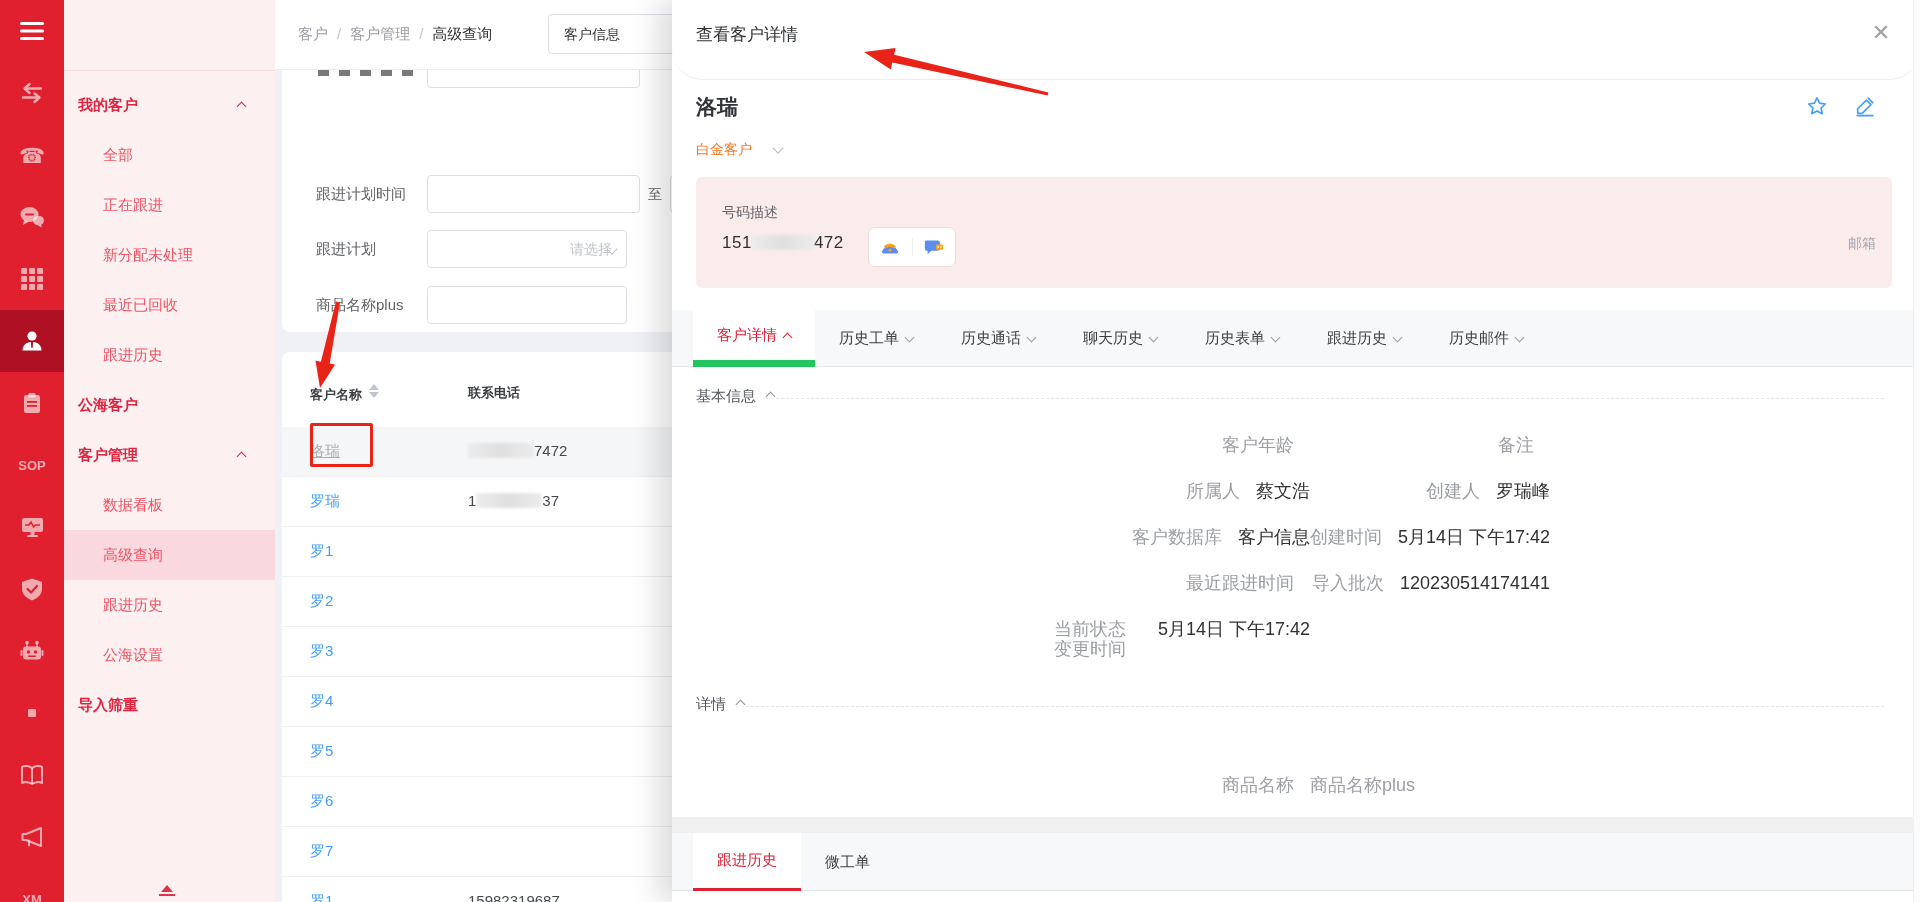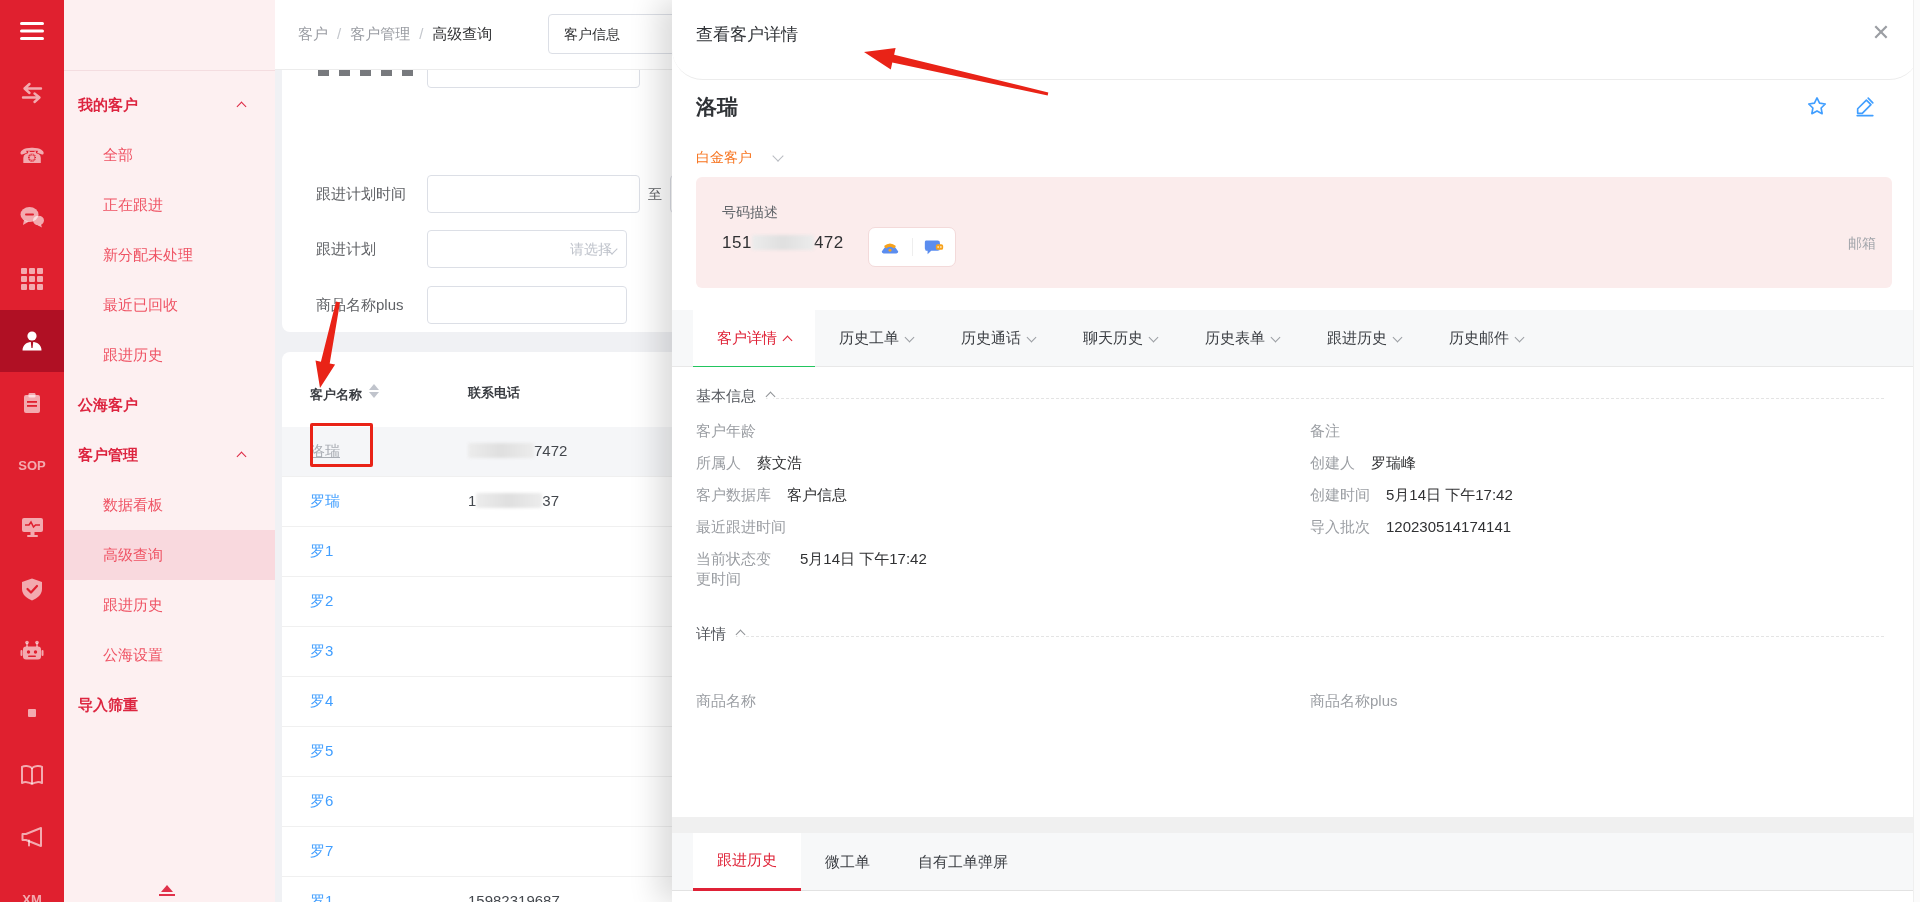--- a/index.html
+++ b/index.html
@@ -81,54 +81,54 @@
   .d-header { position:absolute; left:0; top:0; right:0; height:80px; border-bottom:1px solid #ececec;border-radius:31px; }
   .d-title { position:absolute; left:24px; top:23px; font-size:17px; color:#2f3236; }
   .d-close { position:absolute; right:26px; top:20px; width:26px; height:26px; color:#9b9ea3; font-size:22px;
     line-height:26px; text-align:center; cursor:pointer; }
   .d-scrollbar { position:absolute; right:0; top:0; width:7px; height:902px; background:#fbfbfb; border-left:1px solid #efefef; }
 
   .d-namerow { position:absolute; left:24px; top:93px; right:36px; height:32px; }
   .d-name { font-size:21px; font-weight:bold; color:#2f3236; }
   .d-acts { position:absolute; right:8px; top:2px; display:flex; gap:26px; }
   .d-acts .act { cursor:pointer; }
-  .d-tagrow { position:absolute; left:24px; top:148px; height:20px; }
+  .d-tagrow { position:absolute; left:24px; top:140px; height:20px; }
   .d-tag { font-size:14px; color:#f7741f; cursor:pointer; }
   .d-tag-chev { display:inline-block; width:8px; height:8px; border-right:1.6px solid #b9bcc2;
     border-bottom:1.6px solid #b9bcc2; transform:rotate(45deg); margin-left:18px; vertical-align:2px; }
 
   .phonebox { position:absolute; left:24px; top:177px; right:28px; height:111px; background:#fbecec; border-radius:6px; }
   .pb-label { position:absolute; left:26px; top:27px; font-size:14px; color:#5f6368; }
   .pb-phone { position:absolute; left:26px; top:56px; font-size:17px; color:#303133; letter-spacing:.5px; }
   .pb-icons { position:absolute; left:172px; top:50px; width:88px; height:40px; background:#fff;
     border:1px solid #f3dada; border-radius:7px; display:flex; align-items:center; justify-content:space-evenly; }
   .pb-icons .vd { width:1px; height:18px; background:#eee; }
   .pb-icons .ic { cursor:pointer; display:flex; }
   .pb-mail { position:absolute; right:16px; top:58px; font-size:14px; color:#a2a5ab; }
 
   .d-tabs { position:absolute; left:0; top:310px; right:7px; height:57px; background:#f7f8f9;
     border-bottom:1px solid #e8e8e8; display:flex; padding-left:21px; }
   .d-tab { height:57px; padding:0 24px; display:flex; align-items:center; gap:7px; font-size:15px;
     color:#3a3d42; cursor:pointer; }
   .d-tab .chev { width:7px; height:7px; border-right:1.5px solid #9b9ea3; border-bottom:1.5px solid #9b9ea3;
     transform:rotate(45deg); margin-top:-3px; }
-  .d-tab.active { background:#fff; color:#df2136; border-bottom:1px solid #22c55e; }
+  .d-tab.active { background:#fff; color:#df2136; border-bottom:7px solid #22c55e; }
   .d-tab.active .chev { border-color:#df2136; transform:rotate(-135deg); margin-top:4px; }
 
   .d-content { position:absolute; left:24px; top:367px; right:36px; }
   .sec-head { position:relative; height:22px; margin-top:20px;text-decoration:underline; }
   .sec-head .dash { position:absolute; left:0; right:0; top:11px; border-top:1px dashed #e4e4e4; }
   .sec-head .t { position:relative; display:inline-block; background:#fff; padding-right:9px;
     font-size:15px; color:#55585e; }
   .sec-head .chev { position:relative; display:inline-block; width:7px; height:7px; border-right:1.5px solid #8f9296;
     border-bottom:1.5px solid #8f9296; transform:rotate(-135deg); background:#fff; margin-left:2px; vertical-align:1px; }
   .sec-cols { display:flex; }
   .sec-col { display:flex; flex-direction:column; }
   .sec-col.left { width:614px; }
-  .f-item { display:flex; margin-top:12px; line-height:20px; font-size:15px; }
+  .f-item { display:flex; margin-top:26px; line-height:20px; font-size:18px;justify-content:flex-end; }
   .f-item .lb { color:#9b9ea3; margin-right:16px; flex:none; }
   .f-item .lb.wrap { width:88px; }
   .f-item .vl { color:#303133; }
 
   .d-sep { position:absolute; left:0; top:817px; right:7px; height:16px; background:#f0f0f0; }
   .d-btabs { position:absolute; left:0; top:833px; right:7px; bottom:0; background:#fff; }
   .d-btabs .band { height:58px; background:#f7f8f9; border-bottom:1px solid #e2e2e2; display:flex; padding-left:21px; }
   .d-btab { height:58px; padding:0 24px; display:flex; align-items:center; font-size:15px; color:#3a3d42; cursor:pointer; }
   .d-btab.active { background:#fff; color:#df2136; border-bottom:3px solid #df2136; }
 </style>
@@ -510,21 +510,20 @@
           </div>
         </div>
       </div>
     </div>
 
   <div class="d-sep"></div>
   <div class="d-btabs">
     <div class="band" id="dbtabs">
         <div class="d-btab active">跟进历史</div>
         <div class="d-btab">微工单</div>
-        <div class="d-btab">自有工单弹屏</div>
       </div>
   </div>
 
   <div class="d-scrollbar"></div>
 
   <svg class="anno" style="left:188px;top:44px" width="192" height="56" viewBox="0 0 192 56">
     <polygon fill="#e92317" points="4,8 35.6,4.0 34.1,10.8 188.3,48.5 187.7,51.5 32.3,18.6 30.8,25.4"></polygon>
   </svg>
 </section>
 

